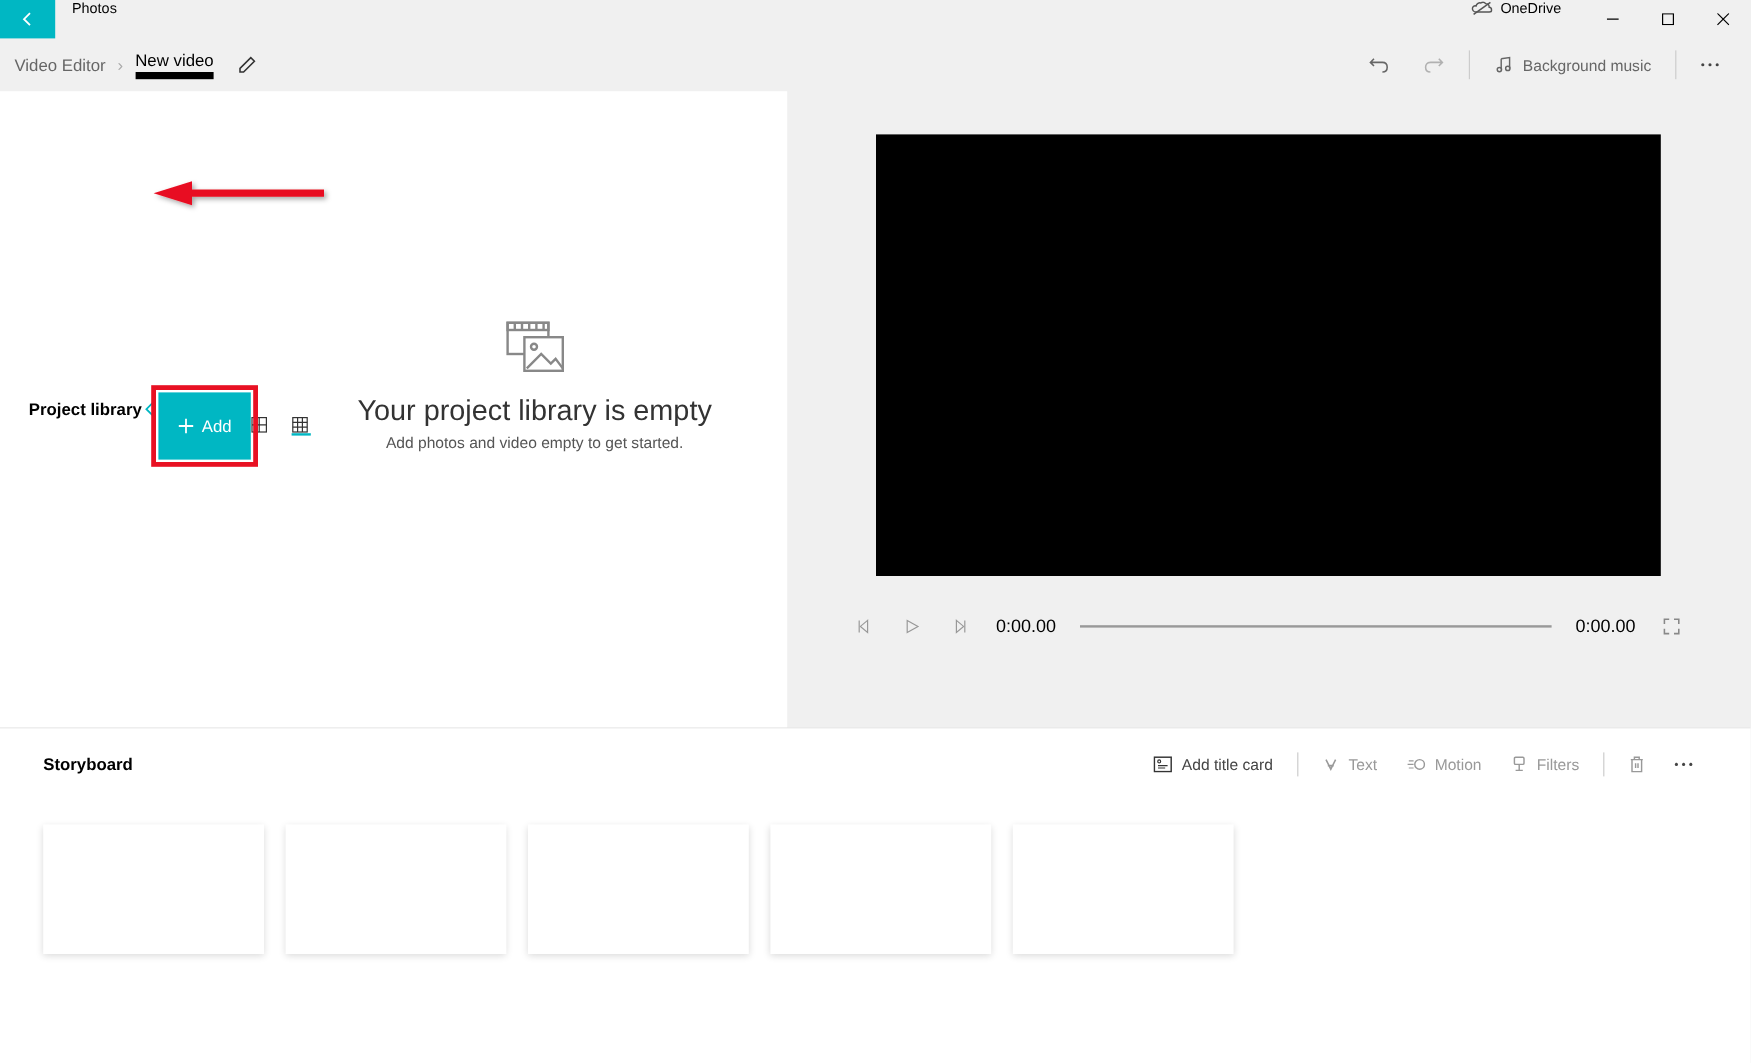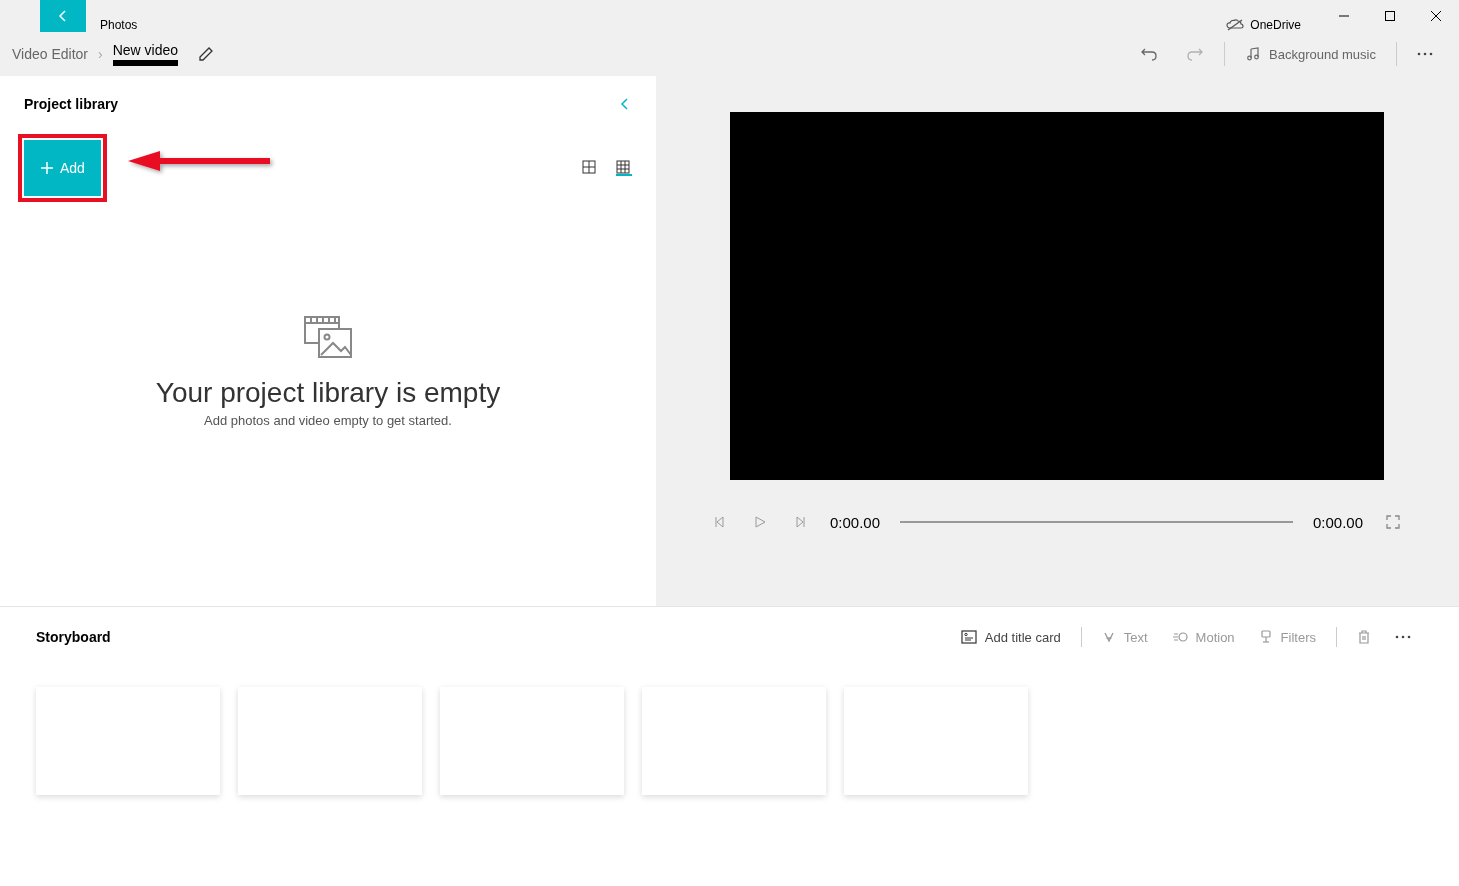--- a/index.html
+++ b/index.html
@@ -1,19 +1,19 @@
 <!DOCTYPE html>
 <html><head>
 <meta charset="utf-8">
 <style>
   * { box-sizing: border-box; margin: 0; padding: 0; font-family: "Segoe UI", Arial, sans-serif; }
   body { width: 1459px; height: 886px; background: #f0f0f0; overflow: hidden; }
 
   
-  .titlebar { height: 32px; display: flex; align-items: flex-end; background: #f0f0f0; margin-left: 40px; }
+  .titlebar { height: 32px; display: flex; align-items: flex-start; background: #f0f0f0; }
   .back-btn { width: 46px; height: 32px; background: #00b7c3; display: flex; align-items: center; justify-content: center; }
   .app-title { margin-left: 14px; font-size: 12px; color: #000; }
   .tb-spacer { flex: 1; }
   .onedrive { display: flex; align-items: center; gap: 6px; font-size: 12px; color: #000; margin-right: 20px; }
   .win-btn { width: 46px; height: 32px; display: flex; align-items: center; justify-content: center; }
 
   
   .toolbar { height: 44px; display: flex; align-items: center; padding: 0 12px; background: #f0f0f0; }
   .breadcrumb { display: flex; align-items: center; gap: 10px; font-size: 14px; }
   .bc-item { color: #666; }
@@ -21,34 +21,34 @@
   .chev { color: #aaa; }
   .edit-icon { margin-left: 20px; }
   .tb2-spacer { flex: 1; }
   .tool-btn { display: flex; align-items: center; gap: 8px; font-size: 13px; color: #666; padding: 0 14px; height: 44px; }
   .tool-sep { width: 1px; height: 24px; background: #ccc; margin: 0 6px; }
 
   
   .main { display: flex; height: 530px; }
 
   
-  .library { width: 656px; background: #fff; margin-left: 0; padding: 20px 24px; display: flex; flex-direction: column; position: relative; }
+  .library { width: 656px; background: #fff; margin-left: 0; padding: 20px 24px; display: flex; flex-direction: row; position: relative; }
   .lib-header { display: flex; align-items: center; justify-content: space-between; }
   .lib-title { font-size: 14px; font-weight: 600; color: #000; }
   .lib-collapse { color: #00b7c3; }
   .lib-controls { display: flex; align-items: center; margin-top: 28px; justify-content: space-between; }
   .add-btn-wrap { position: relative; }
   .add-btn { background: #00b7c3; color: #fff; border: none; padding: 20px 16px; font-size: 14px; display: flex; align-items: center; gap: 6px; }
   .red-frame { position: absolute; border: 4px solid #e81123; left: -6px; top: -6px; right: -6px; bottom: -6px; pointer-events: none; }
   .view-toggles { display: flex; gap: 18px; align-items: center; }
   .view-toggle { width: 16px; height: 16px; }
   .view-toggle.active { border-bottom: 2px solid #00b7c3; padding-bottom: 4px; }
   .lib-empty { flex: 1; display: flex; flex-direction: column; align-items: center; justify-content: center; margin-top: -40px; }
   .empty-icon { margin-bottom: 18px; }
-  .empty-title { font-size: 28px; color: #333; font-weight: 400; }
+  .empty-title { font-size: 24px; color: #333; font-weight: 400; }
   .empty-sub { font-size: 13px; color: #555; margin-top: 4px; }
 
   
   .red-arrow { position: absolute; left: 120px; top: 72px; pointer-events: none; }
 
   
   .preview { flex: 1; padding: 36px 48px 0 46px; display: flex; flex-direction: column; }
   .video-canvas { width: 654px; height: 368px; background: #000; align-self: center; }
   .playback { display: flex; align-items: center; gap: 20px; margin-top: 32px; padding: 0 8px; }
   .pb-btn { width: 20px; height: 20px; display: flex; align-items: center; justify-content: center; opacity: 0.5; }

